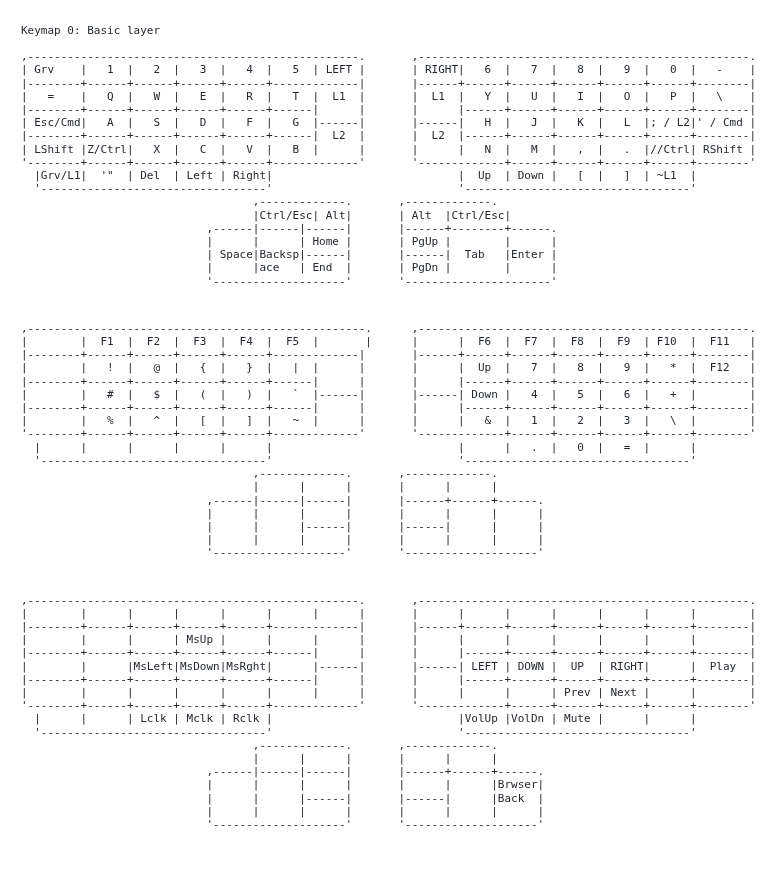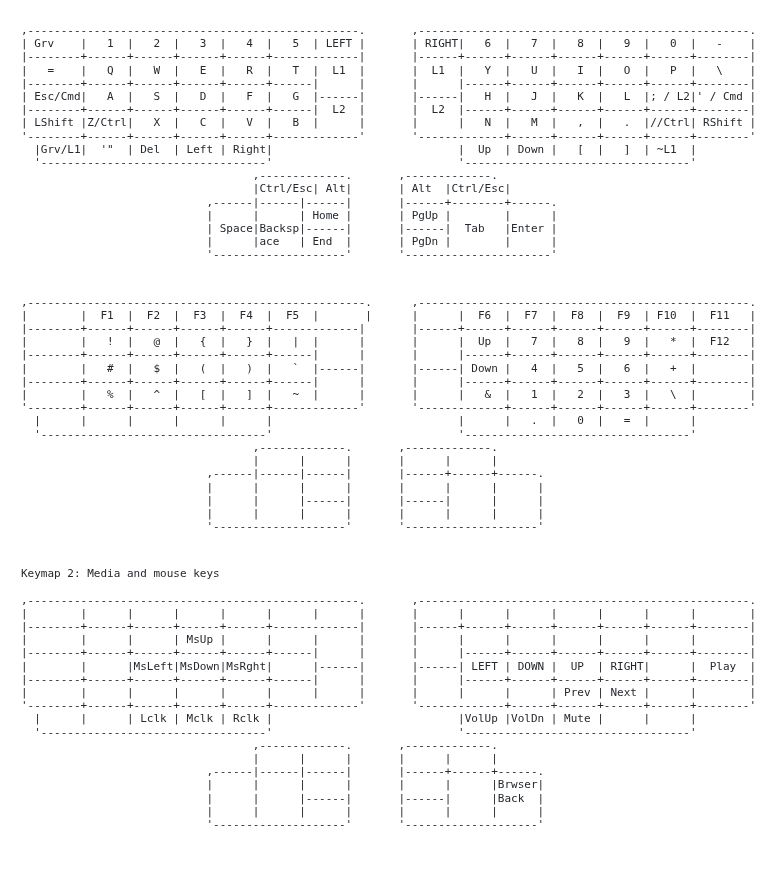--- a/index.html
+++ b/index.html
@@ -35,20 +35,21 @@
     margin: 0;
     color: #24292f;
   }
 </style>
 </head>
 <body>
 
 <div>
 
   <section class="keymap-section">
+    <div class="keymap-title">Keymap 0: Basic layer</div>
     <pre class="keymap-art">,--------------------------------------------------.       ,--------------------------------------------------.
 | Grv    |   1  |   2  |   3  |   4  |   5  | LEFT |       | RIGHT|   6  |   7  |   8  |   9  |   0  |   -    |
 |--------+------+------+------+------+-------------|       |------+------+------+------+------+------+--------|
 |   =    |   Q  |   W  |   E  |   R  |   T  |  L1  |       |  L1  |   Y  |   U  |   I  |   O  |   P  |   \    |
 |--------+------+------+------+------+------|      |       |      |------+------+------+------+------+--------|
 | Esc/Cmd|   A  |   S  |   D  |   F  |   G  |------|       |------|   H  |   J  |   K  |   L  |; / L2|' / Cmd |
 |--------+------+------+------+------+------|  L2  |       |  L2  |------+------+------+------+------+--------|
 | LShift |Z/Ctrl|   X  |   C  |   V  |   B  |      |       |      |   N  |   M  |   ,  |   .  |//Ctrl| RShift |
 '--------+------+------+------+------+-------------'       '-------------+------+------+------+------+--------'
   |Grv/L1|  '"  | Del  | Left | Right|                            |  Up  | Down |   [  |   ]  | ~L1  |
@@ -77,21 +78,20 @@
                                    ,-------------.       ,-------------.
                                    |      |      |       |      |      |
                             ,------|------|------|       |------+------+------.
                             |      |      |      |       |      |      |      |
                             |      |      |------|       |------|      |      |
                             |      |      |      |       |      |      |      |
                             '--------------------'       '--------------------'</pre>
   </section>
 
   <section class="keymap-section">
-    <div class="keymap-title">Keymap 2: Media and mouse keys</div>
     <pre class="keymap-art">,--------------------------------------------------.       ,--------------------------------------------------.
 |        |      |      |      |      |      |      |       |      |      |      |      |      |      |        |
 |--------+------+------+------+------+-------------|       |------+------+------+------+------+------+--------|
 |        |      |      | MsUp |      |      |      |       |      |      |      |      |      |      |        |
 |--------+------+------+------+------+------|      |       |      |------+------+------+------+------+--------|
 |        |      |MsLeft|MsDown|MsRght|      |------|       |------| LEFT | DOWN |  UP  | RIGHT|      |  Play  |
 |--------+------+------+------+------+------|      |       |      |------+------+------+------+------+--------|
 |        |      |      |      |      |      |      |       |      |      |      | Prev | Next |      |        |
 '--------+------+------+------+------+-------------'       '-------------+------+------+------+------+--------'
   |      |      | Lclk | Mclk | Rclk |                            |VolUp |VolDn | Mute |      |      |

